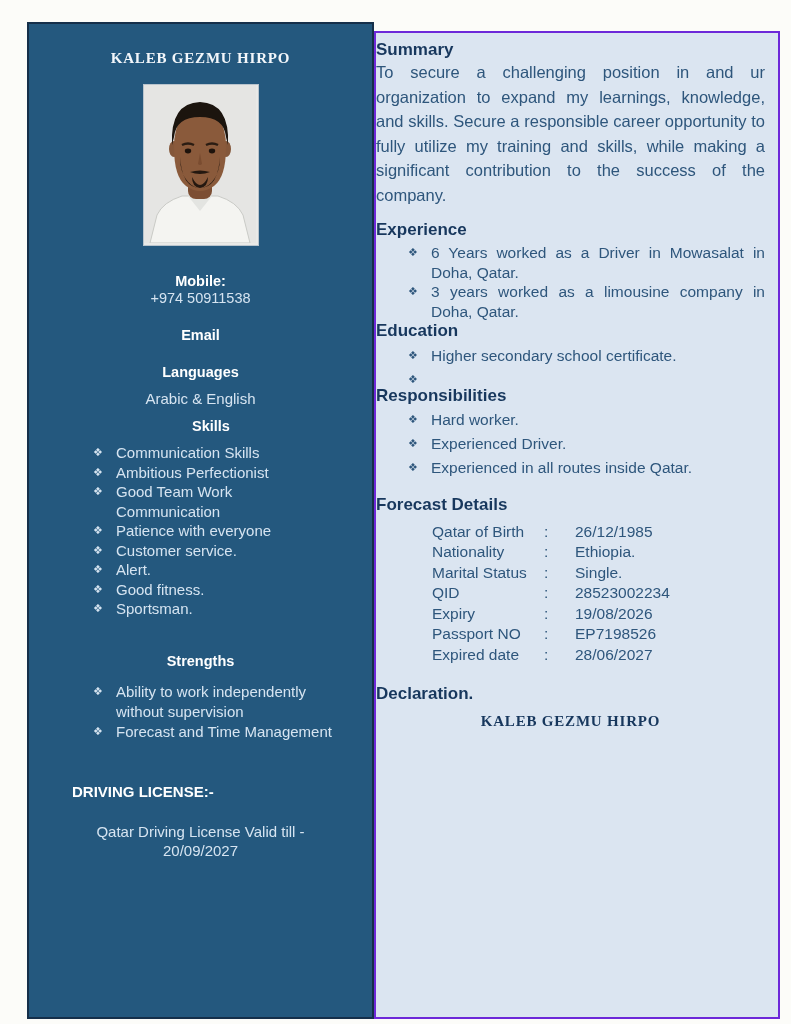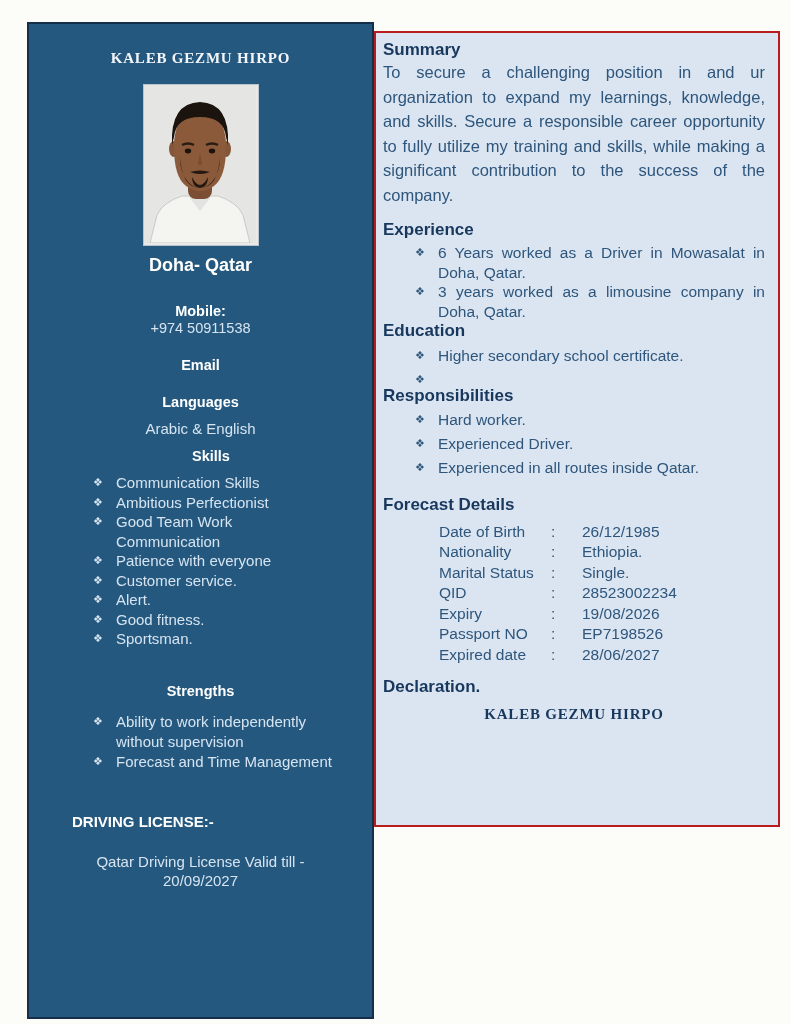--- a/index.html
+++ b/index.html
@@ -38,39 +38,39 @@
   .side-item .blt{flex:none;width:23px;font-family:"DejaVu Sans",sans-serif;font-size:11px;padding-top:3px;color:#D6E4F1;}
   .side-item .txt{font-size:15px;line-height:19.5px;color:#D6E4F1;max-width:222px;}
   .mt-strengths{margin-top:34px;}
   .strength-list{margin-top:13px;}
   .strength-list .txt{line-height:20px;}
   .side-dl{margin-top:41px;text-align:left;padding-left:43px;font-weight:bold;font-size:15px;color:#FFFFFF;}
   .side-dlv{width:272px;margin:22px auto 0;font-size:15px;line-height:19.5px;color:#D6E4F1;}
 
   
   .main-panel{
-    position:absolute;left:374px;top:31px;width:406px;height:796px;
-    background:#DBE5F1;border:2px solid #b91c1c;box-sizing:border-box;
-    padding:7px 13px 0 7px;color:#2E567C;
+    position:absolute;left:374px;top:31px;width:406px;height:988px;
+    background:#DBE5F1;border:2px solid #6d28d9;box-sizing:border-box;
+    padding:7px 13px 0 0;color:#2E567C;
   }
   .m-h{font-weight:bold;font-size:17px;color:#17375D;}
   .m-para{font-size:16.5px;line-height:24.5px;text-align:justify;color:#2E567C;}
   .mt-exp{margin-top:13px;}
   .b-list{margin-top:3px;}
   .b-row{display:flex;align-items:flex-start;padding-left:32px;}
   .b-row .blt{flex:none;width:23px;font-family:"DejaVu Sans",sans-serif;font-size:11px;padding-top:3px;color:#2E567C;}
   .b-row .txt{font-size:15.5px;line-height:19.5px;text-align:justify;color:#2E567C;flex:1;}
   .loose .b-row{margin-top:4.5px;}
   .loose .txt{text-align:left;}
   .mt-pd{margin-top:17px;}
   .pd-table{margin-top:7px;padding-left:56px;}
   .pd-row{display:flex;font-size:15.5px;line-height:20.5px;color:#2E567C;}
   .pd-label{width:112px;flex:none;}
   .pd-colon{width:31px;flex:none;}
-  .mt-decl{margin-top:12px;}
+  .mt-decl{margin-top:19px;}
   .signature{
     margin-top:9px;text-align:center;
     font-family:"Liberation Serif","DejaVu Serif",serif;
     font-weight:bold;font-size:15px;letter-spacing:.8px;color:#17375D;
   }
 </style>
 </head>
 <body>
 
 <div class="page">
@@ -93,21 +93,20 @@
         <path d="M62,60 Q68,57 74,60" stroke="#2a1c12" stroke-width="2.4" fill="none"></path>
         <ellipse cx="44" cy="66" rx="3.2" ry="2.4" fill="#1e130c"></ellipse>
         <ellipse cx="68" cy="66" rx="3.2" ry="2.4" fill="#1e130c"></ellipse>
         <path d="M56,68 L54,79 Q56,81 58,79 Z" fill="#7a4c30"></path>
         <path d="M46,87 Q56,84 66,87 Q56,91 46,87 Z" fill="#241810"></path>
         <path d="M36,72 Q38,96 48,101 Q56,105 64,101 Q74,96 76,72 Q76,88 68,97 Q62,103 56,103 Q50,103 44,97 Q36,88 36,72 Z" fill="#241810"></path>
         <path d="M48,92 Q56,108 64,92 Q64,102 56,103 Q48,102 48,92 Z" fill="#241810"></path>
       </svg>
     </div>
 
-    <div class="side-location">Doha- Qatar</div>
 
     <div class="side-h mt-mobile">Mobile:</div>
     <div class="side-v">+974 50911538</div>
 
     <div class="side-h mt-email">Email</div>
 
     <div class="side-h mt-lang">Languages</div>
     <div class="side-v mt-langv">Arabic &amp; English</div>
 
     <div class="side-h mt-skills">Skills</div>
@@ -220,21 +219,21 @@
         <div class="b-row">
           <span class="blt">❖</span>
           <span class="txt">Experienced in all routes inside Qatar.</span>
         </div>
       </div>
 
     <div class="m-h mt-pd">Forecast Details</div>
     <div class="pd-table">
 
         <div class="pd-row">
-          <span class="pd-label">Date of Birth</span>
+          <span class="pd-label">Qatar of Birth</span>
           <span class="pd-colon">:</span>
           <span class="pd-value">26/12/1985</span>
         </div>
 
         <div class="pd-row">
           <span class="pd-label">Nationality</span>
           <span class="pd-colon">:</span>
           <span class="pd-value">Ethiopia.</span>
         </div>
 

